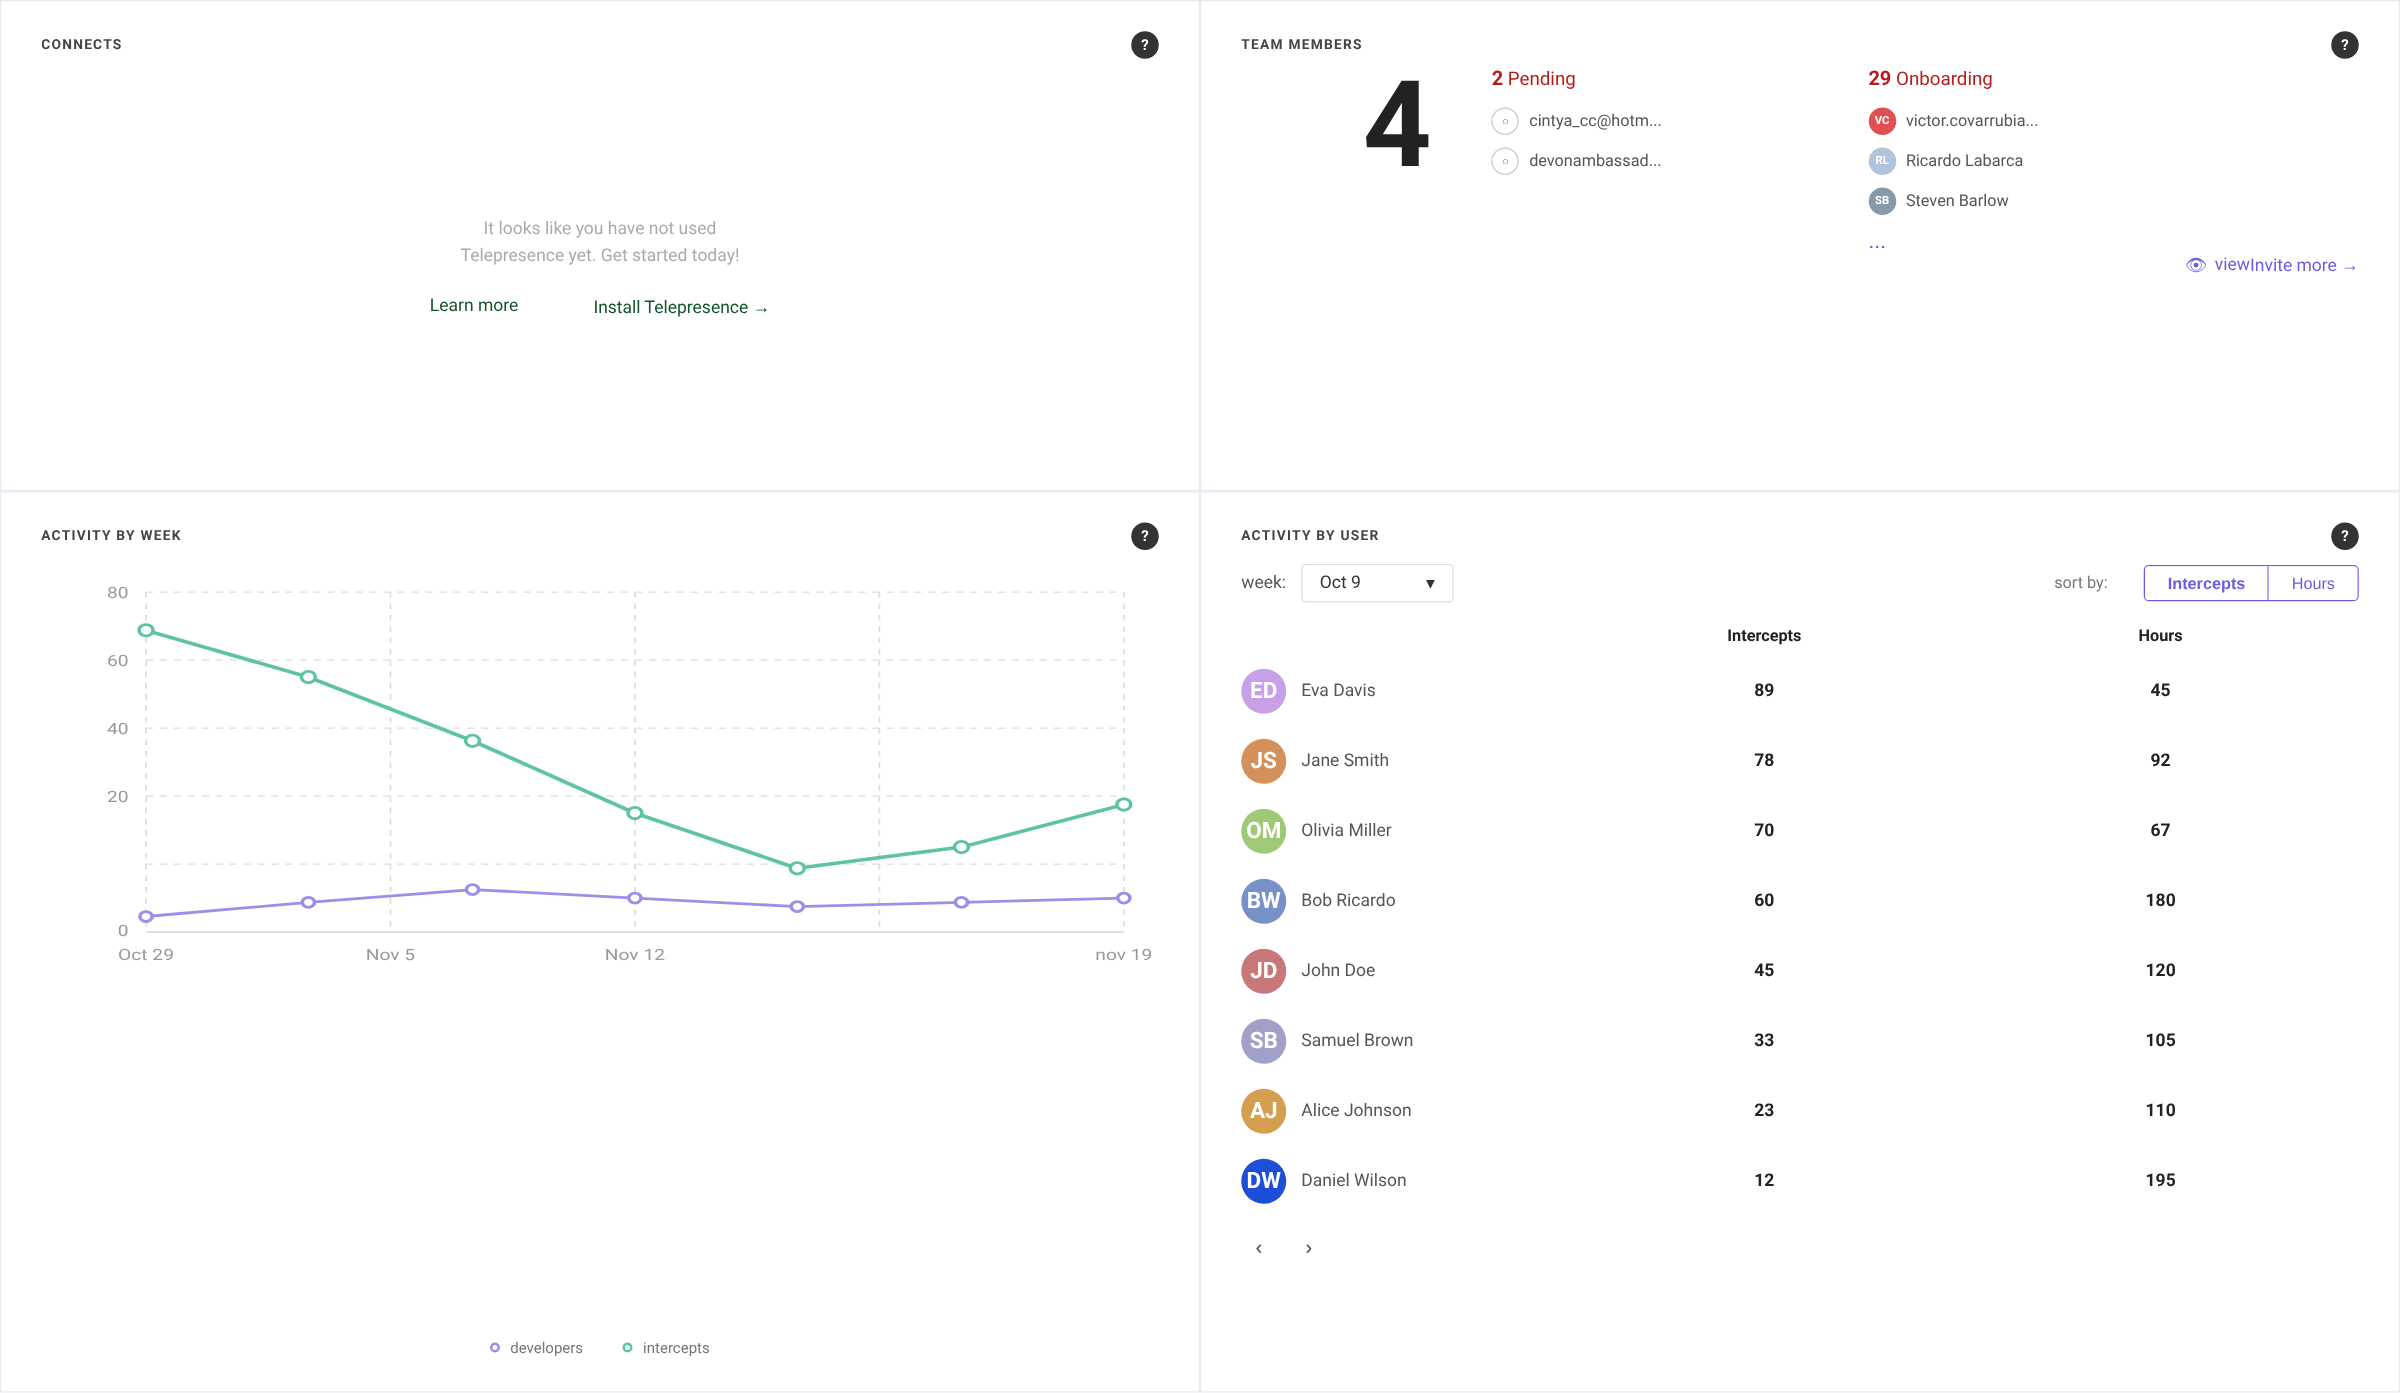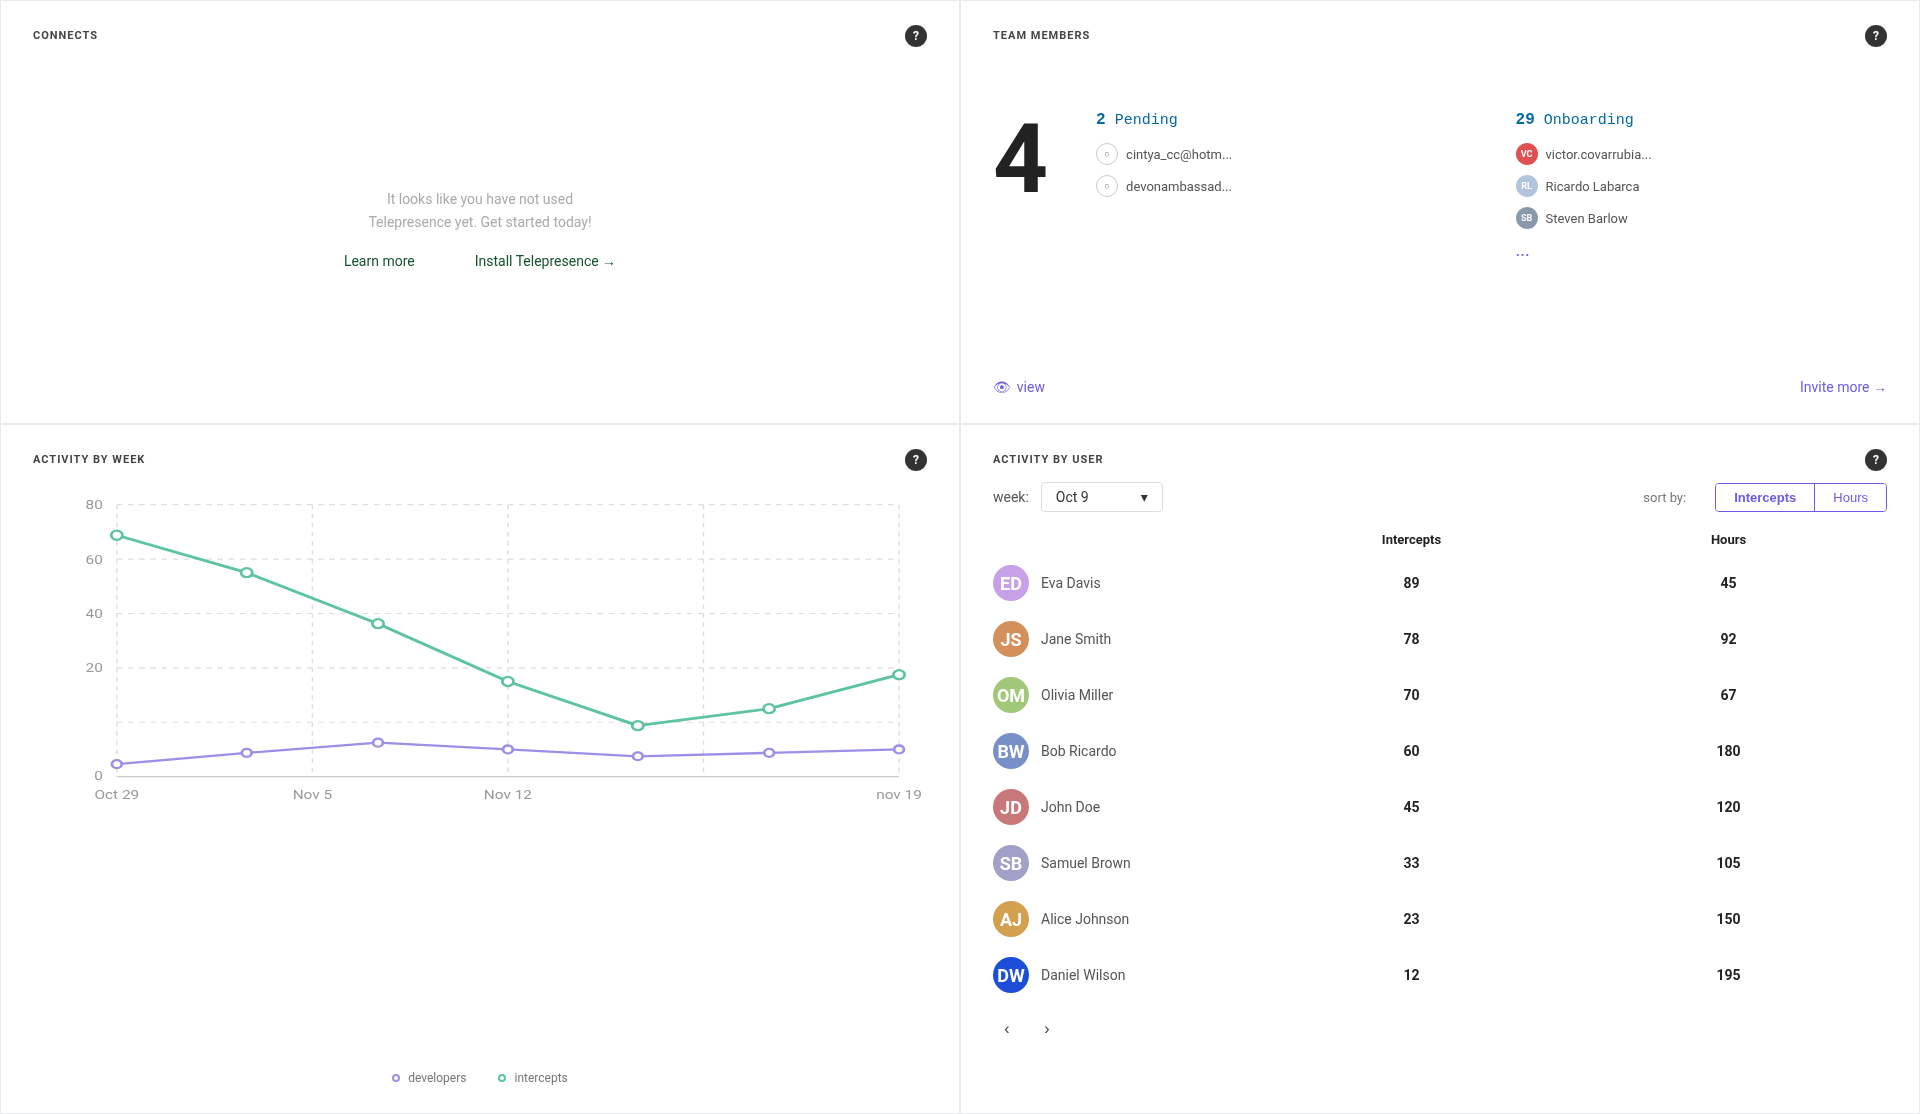--- a/index.html
+++ b/index.html
@@ -78,23 +78,22 @@
     .connects-link {
       color: #14532d;
       cursor: pointer;
       font-size: 14px;
       text-decoration: none;
     }
 
     
     .team-card {
       display: flex;
-      flex-direction: column;
+      flex-direction: row;
       min-height: 320px;
-      gap: 45px;
     }
     .team-body {
       flex: 1;
       display: flex;
       align-items: flex-start;
       gap: 0;
       padding-top: 24px;
     }
     .team-count-section {
       display: flex;
@@ -107,23 +106,22 @@
       font-weight: 700;
       color: #222;
       line-height: 1;
     }
     .team-pending-section {
       flex: 1;
       margin-right: 48px;
     }
     .team-section-header {
       font-size: 15px;
-      color: #0369a1;
+      color: #b91c1c;
       margin-bottom: 14px;
-      font-family: Liberation Mono, monospace;
     }
     .team-section-header strong {
       font-weight: 700;
       font-size: 16px;
     }
     .team-member-row {
       display: flex;
       align-items: center;
       gap: 8px;
       margin-bottom: 10px;
@@ -540,21 +538,21 @@
       </div>
       <div class="user-num">33</div>
       <div class="user-num">105</div>
     </div>
         <div class="user-row">
       <div class="user-name-cell">
         <div class="user-avatar" style="background:#d4a050;">AJ</div>
         <span>Alice Johnson</span>
       </div>
       <div class="user-num">23</div>
-      <div class="user-num">150</div>
+      <div class="user-num">110</div>
     </div>
         <div class="user-row">
       <div class="user-name-cell">
         <div class="user-avatar" style="background:#1d4ed8;">DW</div>
         <span>Daniel Wilson</span>
       </div>
       <div class="user-num">12</div>
       <div class="user-num">195</div>
     </div>
       </div>

